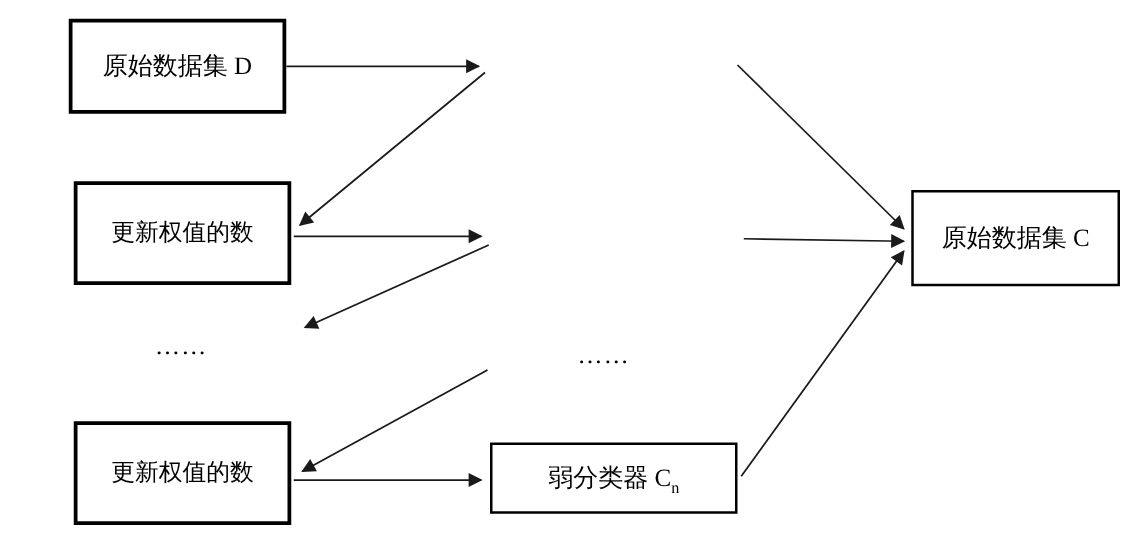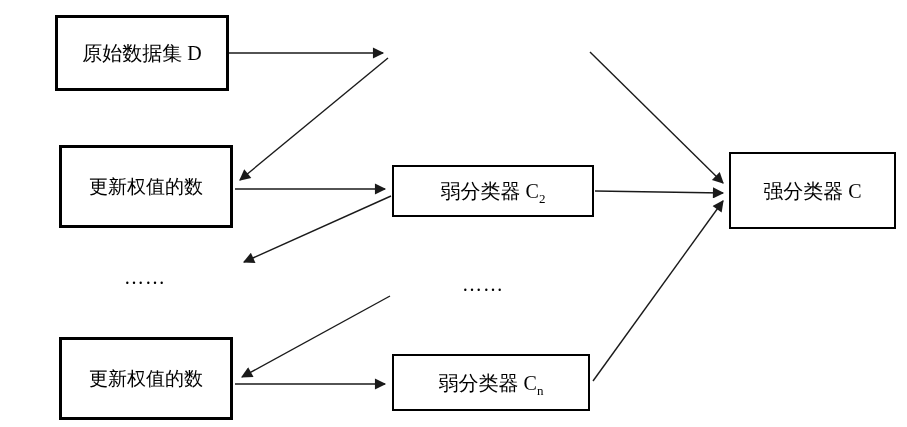--- a/index.html
+++ b/index.html
@@ -72,35 +72,32 @@
     <span>原始数据集 D</span>
   </div>
 
 
   <div class="node node-d2 thick">
     <div class="twoline">
       <div>更新权值的数</div>
     </div>
   </div>
 
-  <div class="node node-c2">
-    <span><span>弱分类器 C</span><sub>2</sub></span>
-  </div>
 
   <div class="ellipsis ellipsis-left">……</div>
 
   <div class="ellipsis ellipsis-mid">……</div>
 
   <div class="node node-dn thick">
     <div class="twoline">
       <div>更新权值的数</div>
     </div>
   </div>
 
   <div class="node node-cn">
     <span><span>弱分类器 C</span><sub>n</sub></span>
   </div>
 
   <div class="node node-strong">
-    <span>强分类器 C</span>
+    <span>原始数据集 C</span>
   </div>
 
 </div>
 
 </body></html>

